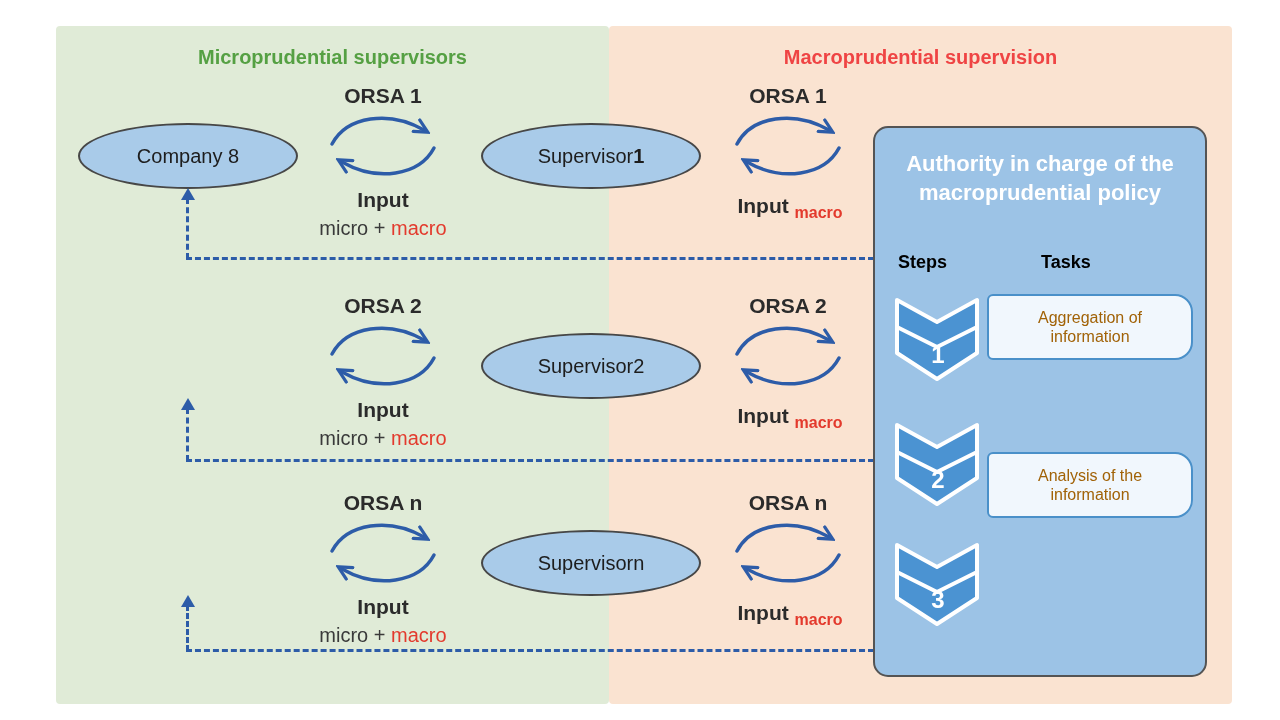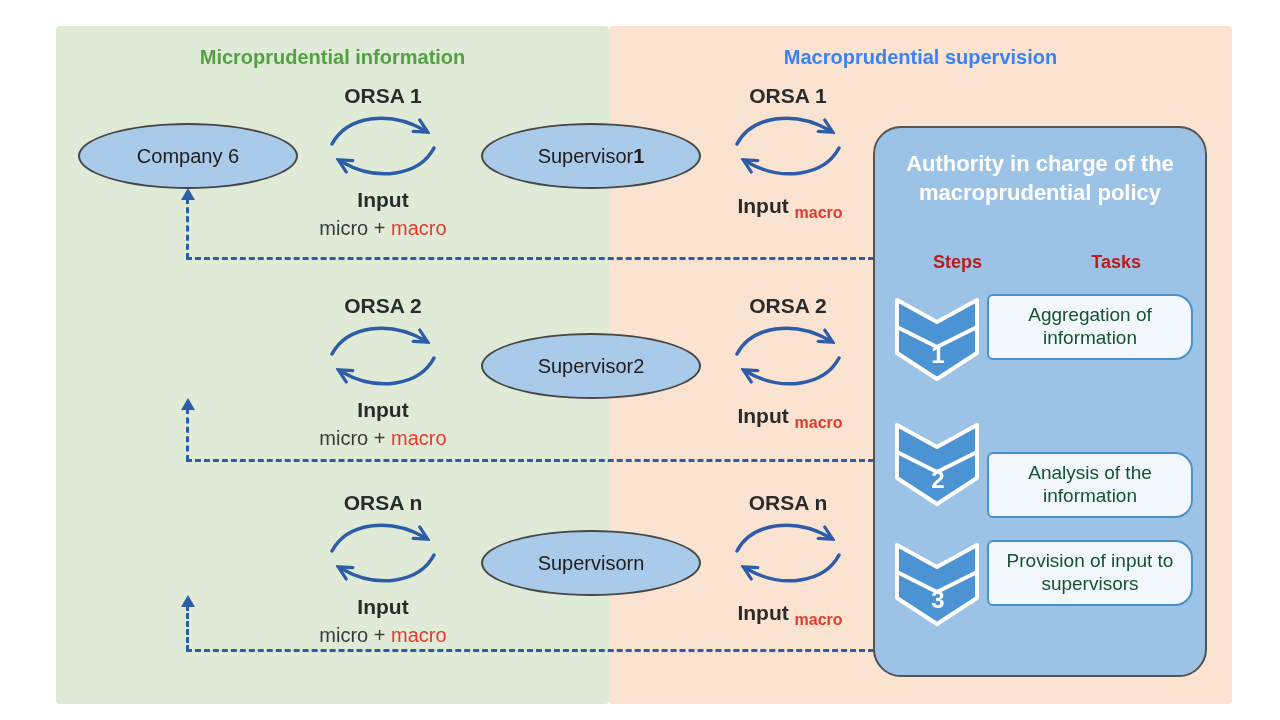--- a/index.html
+++ b/index.html
@@ -4,21 +4,21 @@
 <style>
   html,body{margin:0;padding:0;background:#ffffff;font-family:"Liberation Sans",sans-serif;}
   #canvas{position:relative;width:1280px;height:720px;background:#ffffff;overflow:hidden;}
 
   
   .region{position:absolute;top:26px;height:678px;border-radius:4px;}
   #region-micro{left:56px;width:553px;background:#e0ebd7;}
   #region-macro{left:609px;width:623px;background:#fae3d1;}
   .region-title{position:absolute;top:46px;font-size:20px;font-weight:700;text-align:center;}
   #title-micro{left:56px;width:553px;color:#55a043;}
-  #title-macro{left:609px;width:623px;color:#3b82f6;}
+  #title-macro{left:609px;width:623px;color:#ef4444;}
 
   
   .row{position:absolute;left:0;width:1036px;height:200px;}
   .ellipse{position:absolute;top:47px;width:220px;height:66px;background:#a9cbe9;
            border:2px solid #474747;border-radius:50%;display:flex;align-items:center;
            justify-content:center;font-size:20px;color:#1d1d1d;box-sizing:border-box;}
   .ellipse.company{left:78px;}
   .ellipse.supervisor{left:481px;}
   .row0 .sup-num{font-weight:700;}
   .orsa{position:absolute;top:8px;width:160px;text-align:center;font-size:21px;
@@ -39,66 +39,66 @@
   .input-right .subscript{font-size:16px;vertical-align:-5px;font-weight:600;}
 
   
   .dash-h{position:absolute;border-top:3px dashed #2d5ca8;height:0;}
   .dash-v{position:absolute;border-left:3px dashed #2d5ca8;width:0;}
   .dash-arrow{position:absolute;width:0;height:0;border-left:7px solid transparent;
               border-right:7px solid transparent;border-bottom:12px solid #2d5ca8;}
 
   
   #authority{position:absolute;left:873px;top:126px;width:334px;height:551px;
-             background:#9cc3e6;border:2px solid #545454;border-radius:28px;box-sizing:border-box;padding-left:25px;}
+             background:#9cc3e6;border:2px solid #545454;border-radius:15px;box-sizing:border-box;padding-left:25px;}
   #authority-title{position:absolute;top:22px;left:14px;right:14px;text-align:center;
                    font-size:22px;font-weight:700;color:#ffffff;line-height:1.3;}
-  .col-header{position:absolute;top:124px;font-size:18px;font-weight:700;color:#b91c1c;text-align:right;}
+  .col-header{position:absolute;top:124px;font-size:18px;font-weight:700;color:#000000;text-align:left;}
   #steps-header{left:23px;width:84px;}
   #tasks-header{left:166px;width:100px;}
   .chevron{position:absolute;left:19px;width:86px;height:86px;}
   .task-box{position:absolute;left:112px;width:206px;height:66px;background:#f1f7fd;
             border:2.5px solid #4a90c9;border-radius:6px 18px 18px 6px;display:flex;
-            align-items:center;justify-content:center;text-align:center;font-size:19px;
-            color:#14532d;line-height:1.2;box-sizing:border-box;padding:0 8px;}
+            align-items:center;justify-content:center;text-align:center;font-size:16px;
+            color:#a16207;line-height:1.2;box-sizing:border-box;padding:0 8px;}
   .step1{top:169px;} .task1{top:166px;}
   .step2{top:294px;} .task2{top:292px;margin-top:32px;}
   .step3{top:414px;} .task3{top:412px;}
 </style>
 </head>
 <body>
 
 <svg width="0" height="0" style="position:absolute" aria-hidden="true">
   <defs>
     <marker id="cyc-arrow" viewBox="0 0 12 12" refX="7" refY="6" markerWidth="5" markerHeight="5" orient="auto">
       <path d="M1,1.5 L10,6 L1,10.5" fill="none" stroke="#2d5ca8" stroke-width="2.2" stroke-linecap="round"></path>
     </marker>
   </defs>
 </svg>
 
 <div id="canvas">
 
   <div class="region" id="region-micro"></div>
   <div class="region" id="region-macro"></div>
-  <div class="region-title" id="title-micro">Microprudential information</div>
+  <div class="region-title" id="title-micro">Microprudential supervisors</div>
   <div class="region-title" id="title-macro">Macroprudential supervision</div>
 
   <div class="row row0" style="top:76px">
     <div class="orsa orsa-left">ORSA 1</div>
     <div class="orsa orsa-right">ORSA 1</div>
     <svg class="cycle cycle-left" viewBox="0 0 116 74">
       <path d="M 7 35 C 22 7, 64 1, 99 21" fill="none" stroke="#2d5ca8" stroke-width="3.5" stroke-linecap="round" marker-end="url(#cyc-arrow)"></path>
       <path d="M 109 39 C 94 67, 52 73, 17 53" fill="none" stroke="#2d5ca8" stroke-width="3.5" stroke-linecap="round" marker-end="url(#cyc-arrow)"></path>
     </svg>
     <svg class="cycle cycle-right" viewBox="0 0 116 74">
       <path d="M 7 35 C 22 7, 64 1, 99 21" fill="none" stroke="#2d5ca8" stroke-width="3.5" stroke-linecap="round" marker-end="url(#cyc-arrow)"></path>
       <path d="M 109 39 C 94 67, 52 73, 17 53" fill="none" stroke="#2d5ca8" stroke-width="3.5" stroke-linecap="round" marker-end="url(#cyc-arrow)"></path>
     </svg>
     <div class="ellipse company">
-      <span>Company 6</span>
+      <span>Company 8</span>
     </div>
     <div class="ellipse supervisor">
       <span>Supervisor </span>
         <span class="sup-num">1</span>
     </div>
     <div class="input-main input-left">Input</div>
     <div class="input-sub">
       <span>micro + </span><span class="sub-red">macro</span>
     </div>
     <div class="input-right">
@@ -183,16 +183,15 @@
       <path d="M3,30 L43,50 L83,30" fill="none" stroke="#ffffff" stroke-width="4" stroke-linejoin="round"></path>
       <text x="44" y="66" text-anchor="middle" font-size="24" font-weight="700" fill="#ffffff" font-family="Liberation Sans, sans-serif">2</text>
     </svg>
     <div class="task-box task2">Analysis of the information</div>
 
     <svg class="chevron step3" viewBox="0 0 86 86">
       <path d="M3,3 L43,25 L83,3 L83,56 L43,82 L3,56 Z" fill="#4b93d2" stroke="#ffffff" stroke-width="4" stroke-linejoin="round"></path>
       <path d="M3,30 L43,50 L83,30" fill="none" stroke="#ffffff" stroke-width="4" stroke-linejoin="round"></path>
       <text x="44" y="66" text-anchor="middle" font-size="24" font-weight="700" fill="#ffffff" font-family="Liberation Sans, sans-serif">3</text>
     </svg>
-    <div class="task-box task3">Provision of input to supervisors</div>
   </div>
 
 </div>
 
 </body></html>

